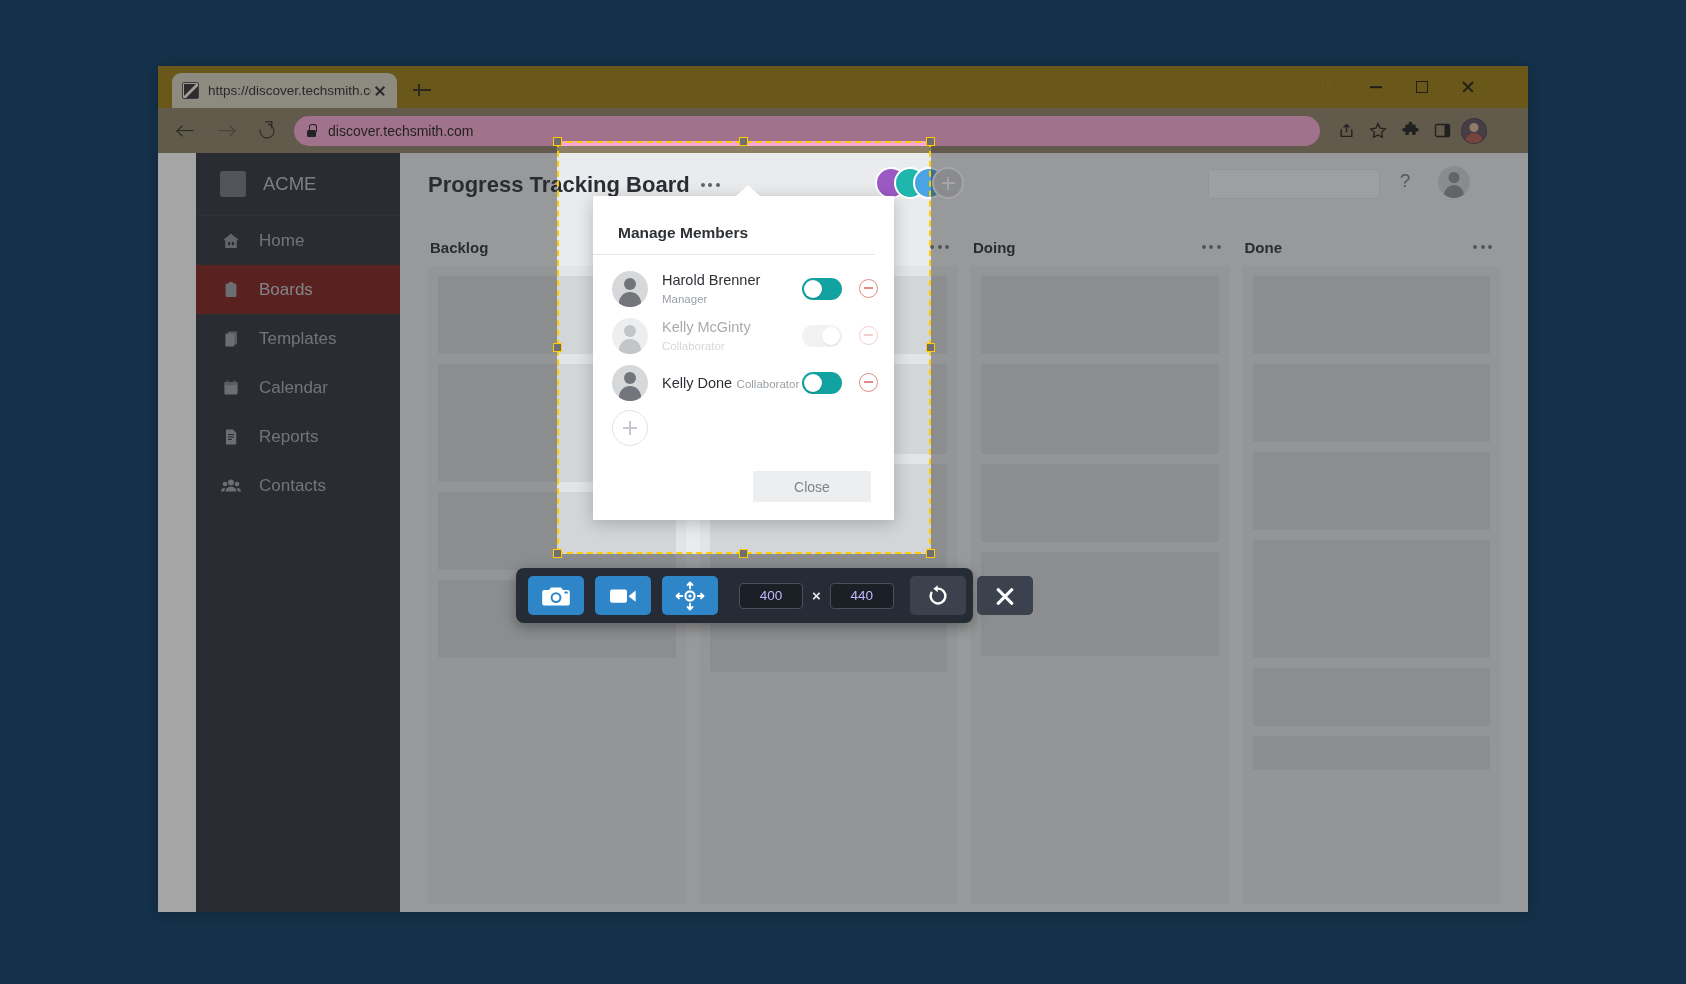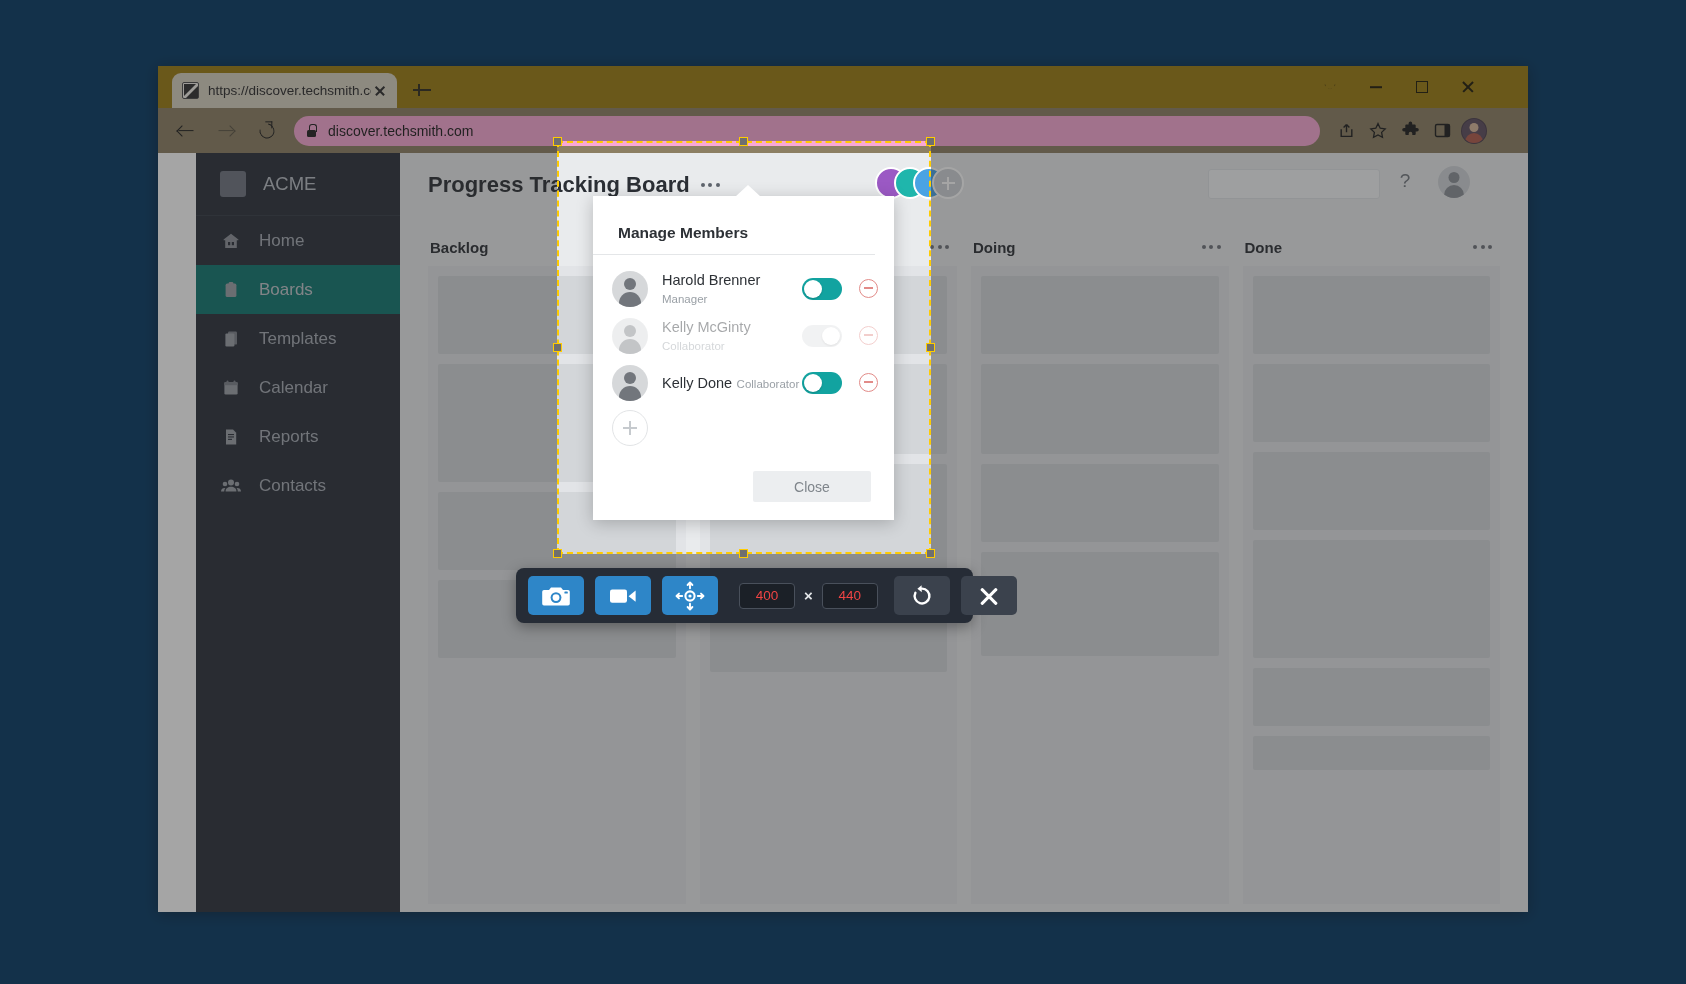--- a/index.html
+++ b/index.html
@@ -216,21 +216,21 @@
   }
   #brand-logo {
     width: 26px; height: 26px; background: #6e7480; border-radius: 3px;
     flex: 0 0 auto;
   }
   #brand-name { margin-left: 17px; font-size: 18.5px; color: #b9bdc4; }
   .nav-item {
     height: 49px; display: flex; align-items: center;
     padding-left: 24px; cursor: pointer;
   }
-  .nav-item.active { background: #0f766e; }
+  .nav-item.active { background: #7f1d1d; }
   .nav-item .ico { width: 22px; flex: 0 0 auto; display: flex; justify-content: center; }
   .nav-item .lbl { margin-left: 17px; font-size: 17px; color: #a6abb4; }
   .nav-item.active .lbl { color: #c3c7cd; }
 
   
   #content {
     position: absolute; left: 204px; top: 0; right: 0; bottom: 0;
     background: #e9ebed;
   }
   #board-header {
@@ -429,23 +429,23 @@
   }
   .cap-btn {
     width: 56px; height: 39px; border-radius: 5px;
     display: flex; align-items: center; justify-content: center;
     cursor: pointer; flex: 0 0 auto;
   }
   .cap-btn.blue { background: #2e86c8; margin-right: 11px; }
   .cap-btn.dark { background: #3b424d; }
   #cap-size-group { display: flex; align-items: center; margin: 0 8px 0 10px; }
   .size-field {
-    width: 56px; height: 26px;
+    width: 64px; height: 26px;
     background: #1b2027; border: 1px solid #49505b; border-radius: 4px;
-    color: #ef4444; font-size: 13.5px; text-align: center;
+    color: #c4b5fd; font-size: 13.5px; text-align: center;
     font-family: inherit; outline: none;
   }
   #size-x { color: #e4e7ea; font-size: 15px; margin: 0 9px; font-weight: bold; }
   #cap-reset { margin-right: 11px; margin-left: 8px; }
   .cap-x {
     position: relative; width: 22px; height: 22px;
   }
   .cap-x::before, .cap-x::after {
     content: ""; position: absolute; left: 0; top: 10px;
     width: 22px; height: 3px; background: #ffffff; border-radius: 1px;

